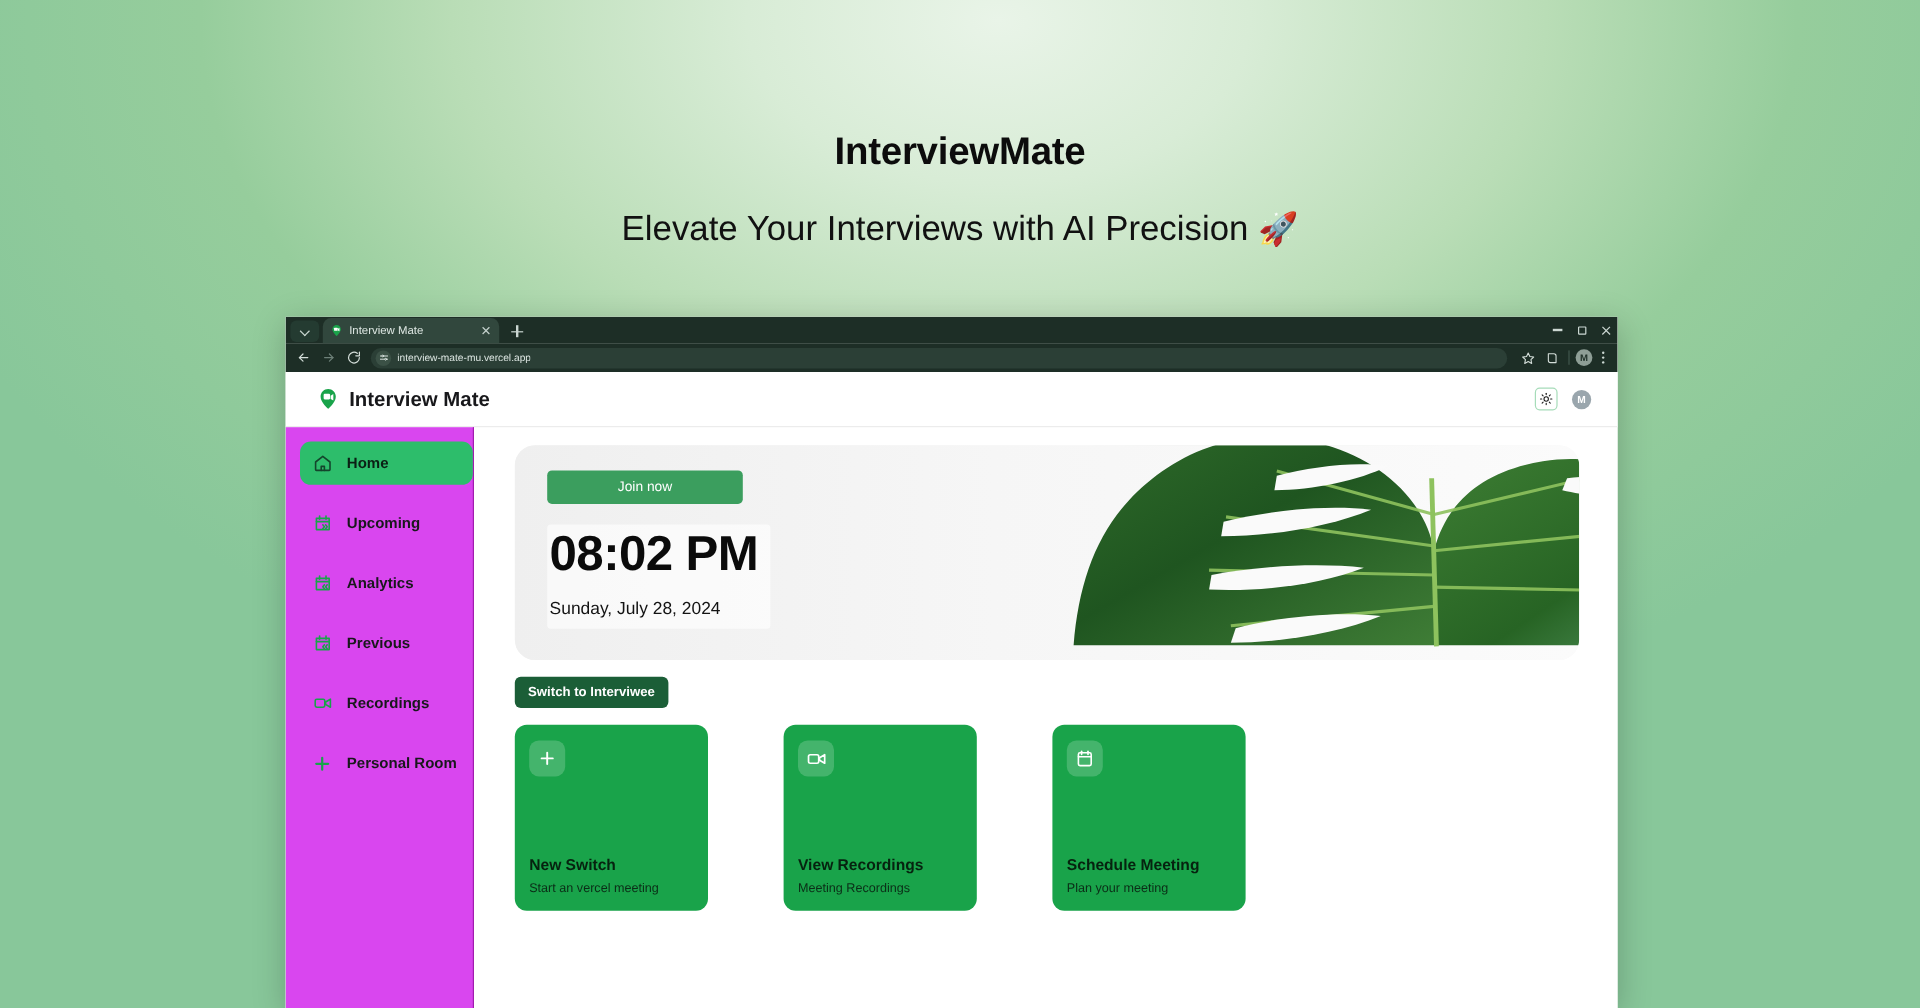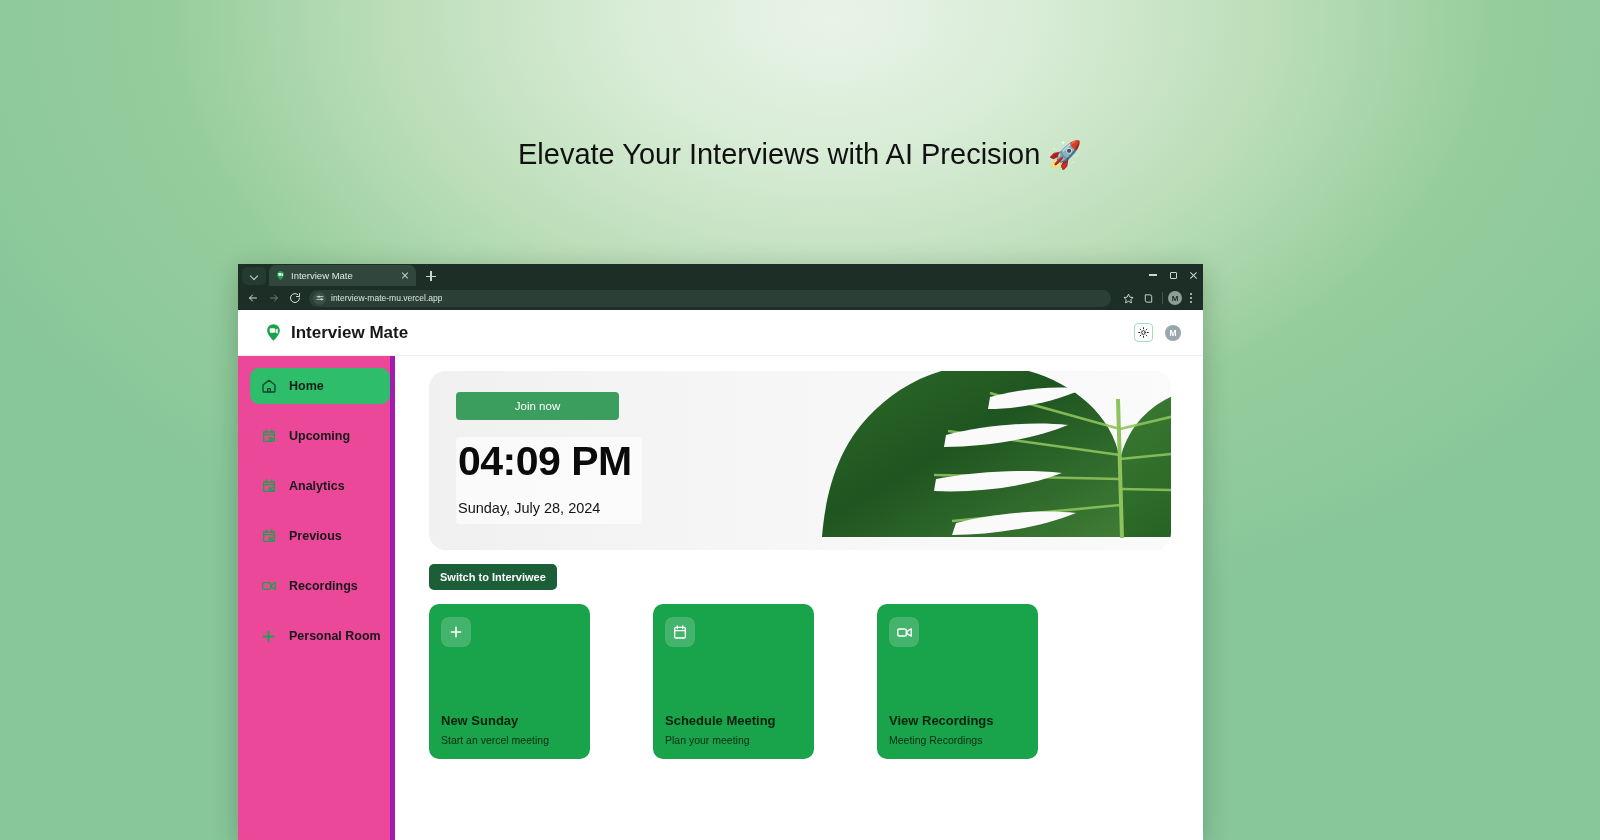--- a/index.html
+++ b/index.html
@@ -23,21 +23,21 @@
   .page-subtitle {
     margin-top: 30px;
     font-size: 29px; font-weight: 400; color: #111;
   }
   .rocket { font-size: 27px; }
 
   
   .browser-window {
     position: absolute;
     left: 238px; top: 264px;
-    width: 965px; height: 576px;
+    width: 1110px; height: 576px;
     background: #fff;
     box-shadow: 0 6px 26px rgba(0,0,0,0.22);
     overflow: hidden;
   }
 
   
   .tab-strip {
     height: 22px; background: #1d2e26;
     display: flex; align-items: flex-end;
     padding-left: 4px; position: relative;
@@ -176,22 +176,22 @@
     background: #9aa6ad; color: #fff;
     font-size: 8.5px; font-weight: 600;
     display: flex; align-items: center; justify-content: center;
     cursor: pointer;
   }
 
   .app-body { flex: 1; display: flex; min-height: 0; }
 
   
   .sidebar {
-    width: 157px; flex: none; background: #ec4899;
-    border-right: 5px solid #a21caf;
+    width: 157px; flex: none; background: #d946ef;
+    border-right: 1px solid #a21caf;
     padding: 12px 0 0 12px;
   }
   .nav-item {
     display: flex; align-items: center; gap: 12px;
     height: 36px; padding: 0 10px; border-radius: 9px;
     cursor: pointer; margin-bottom: 14px;
   }
   .nav-item.active { background: #2dbd6b; }
   .nav-item.active .nav-label { color: #0b2015; }
   .nav-item.active .nav-ico svg { stroke: #14452c; }
@@ -248,20 +248,21 @@
     display: flex; align-items: center; justify-content: center;
   }
   .card-spacer { flex: 1; }
   .card-title { font-size: 13px; font-weight: bold; color: #06220f; }
   .card-sub { font-size: 10.5px; color: #0b2d17; margin-top: 6px; }
 </style>
 </head>
 <body>
 
 <div class="page-heading">
+  <div class="page-title">InterviewMate</div>
   <div class="page-subtitle">
     <span>Elevate Your Interviews with AI Precision</span>
     <span class="rocket">🚀</span>
   </div>
 </div>
 
 <div class="browser-window">
 
   <div class="tab-strip">
     <div class="tab-search-chip">
@@ -493,65 +494,65 @@
                   <path d="M584 92 C616 90 642 96 656 104 C632 110 600 110 580 104 Z"></path>
                 </g>
                 <path d="M600 176 C610 150 626 130 648 118" stroke="#8ec25e" stroke-width="3" fill="none"></path>
               </g>
             </svg>
           </div>
 
           <div class="hero-inner">
             <button class="join-btn">Join now</button>
             <div class="clock-block">
-              <div class="clock-time">04:09 PM</div>
+              <div class="clock-time">08:02 PM</div>
               <div class="clock-date">Sunday, July 28, 2024</div>
             </div>
           </div>
         </div>
 
         <button class="switch-btn">Switch to Interviwee</button>
 
         <div class="cards">
 
           <div class="action-card">
             <span class="card-ico">
               <svg width="16" height="16" viewBox="0 0 24 24" fill="none" stroke="#fff" stroke-width="2.4" stroke-linecap="round">
                 <line x1="12" y1="5" x2="12" y2="19"></line>
                   <line x1="5" y1="12" x2="19" y2="12"></line>
               </svg>
             </span>
             <span class="card-spacer"></span>
-            <div class="card-title">New Sunday</div>
+            <div class="card-title">New Switch</div>
             <div class="card-sub">Start an vercel meeting</div>
+          </div>
+
+          <div class="action-card">
+            <span class="card-ico">
+              <svg width="17" height="17" viewBox="0 0 24 24" fill="none" stroke="#fff" stroke-width="2" stroke-linecap="round" stroke-linejoin="round">
+                <rect x="2.5" y="7" width="12" height="10" rx="2"></rect>
+                <path d="M15.5 10.5L21.5 7v10l-6-3.5z"></path>
+              </svg>
+            </span>
+            <span class="card-spacer"></span>
+            <div class="card-title">View Recordings</div>
+            <div class="card-sub">Meeting Recordings</div>
           </div>
 
           <div class="action-card">
             <span class="card-ico">
               <svg width="16" height="16" viewBox="0 0 24 24" fill="none" stroke="#fff" stroke-width="2" stroke-linecap="round" stroke-linejoin="round">
                 <rect x="4" y="5" width="16" height="16" rx="2"></rect>
                 <line x1="4" y1="10" x2="20" y2="10"></line>
                 <line x1="8" y1="3" x2="8" y2="7"></line>
                   <line x1="16" y1="3" x2="16" y2="7"></line>
               </svg>
             </span>
             <span class="card-spacer"></span>
             <div class="card-title">Schedule Meeting</div>
             <div class="card-sub">Plan your meeting</div>
           </div>
 
-          <div class="action-card">
-            <span class="card-ico">
-              <svg width="17" height="17" viewBox="0 0 24 24" fill="none" stroke="#fff" stroke-width="2" stroke-linecap="round" stroke-linejoin="round">
-                <rect x="2.5" y="7" width="12" height="10" rx="2"></rect>
-                <path d="M15.5 10.5L21.5 7v10l-6-3.5z"></path>
-              </svg>
-            </span>
-            <span class="card-spacer"></span>
-            <div class="card-title">View Recordings</div>
-            <div class="card-sub">Meeting Recordings</div>
-          </div>
-
         </div>
       </div>
     </div>
   </div>
 </div>
 
 </body></html>

